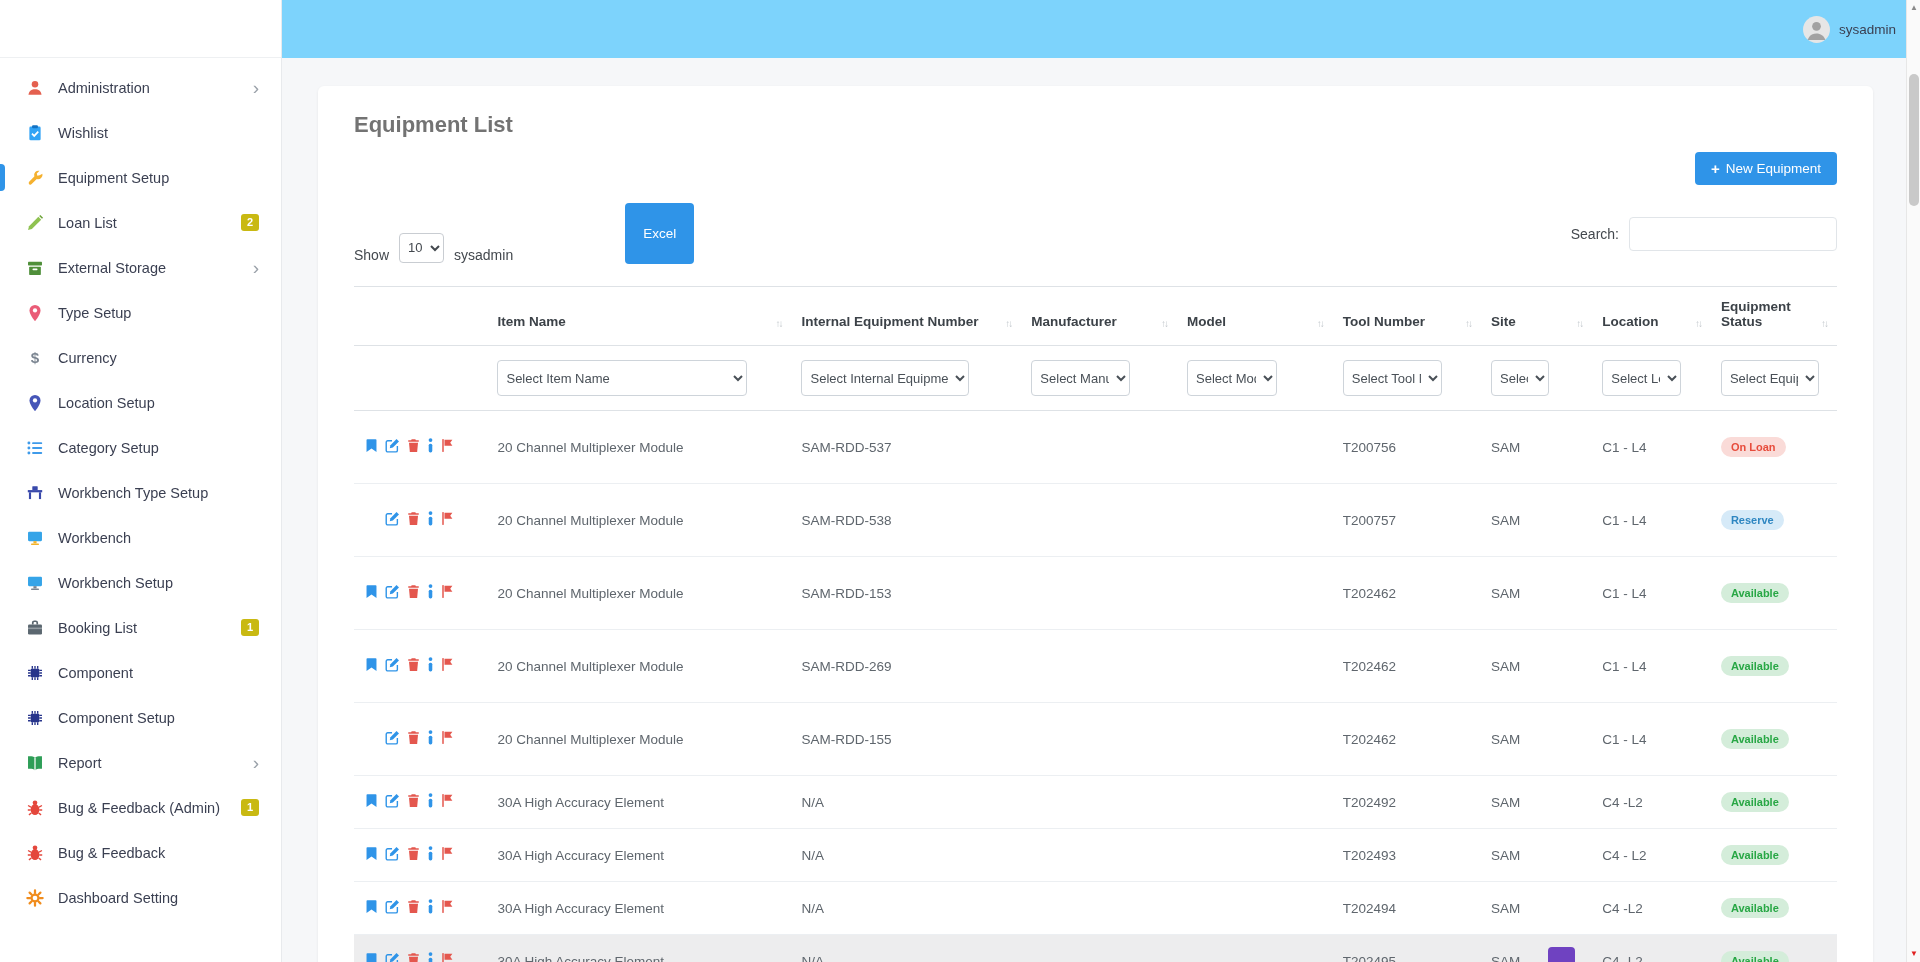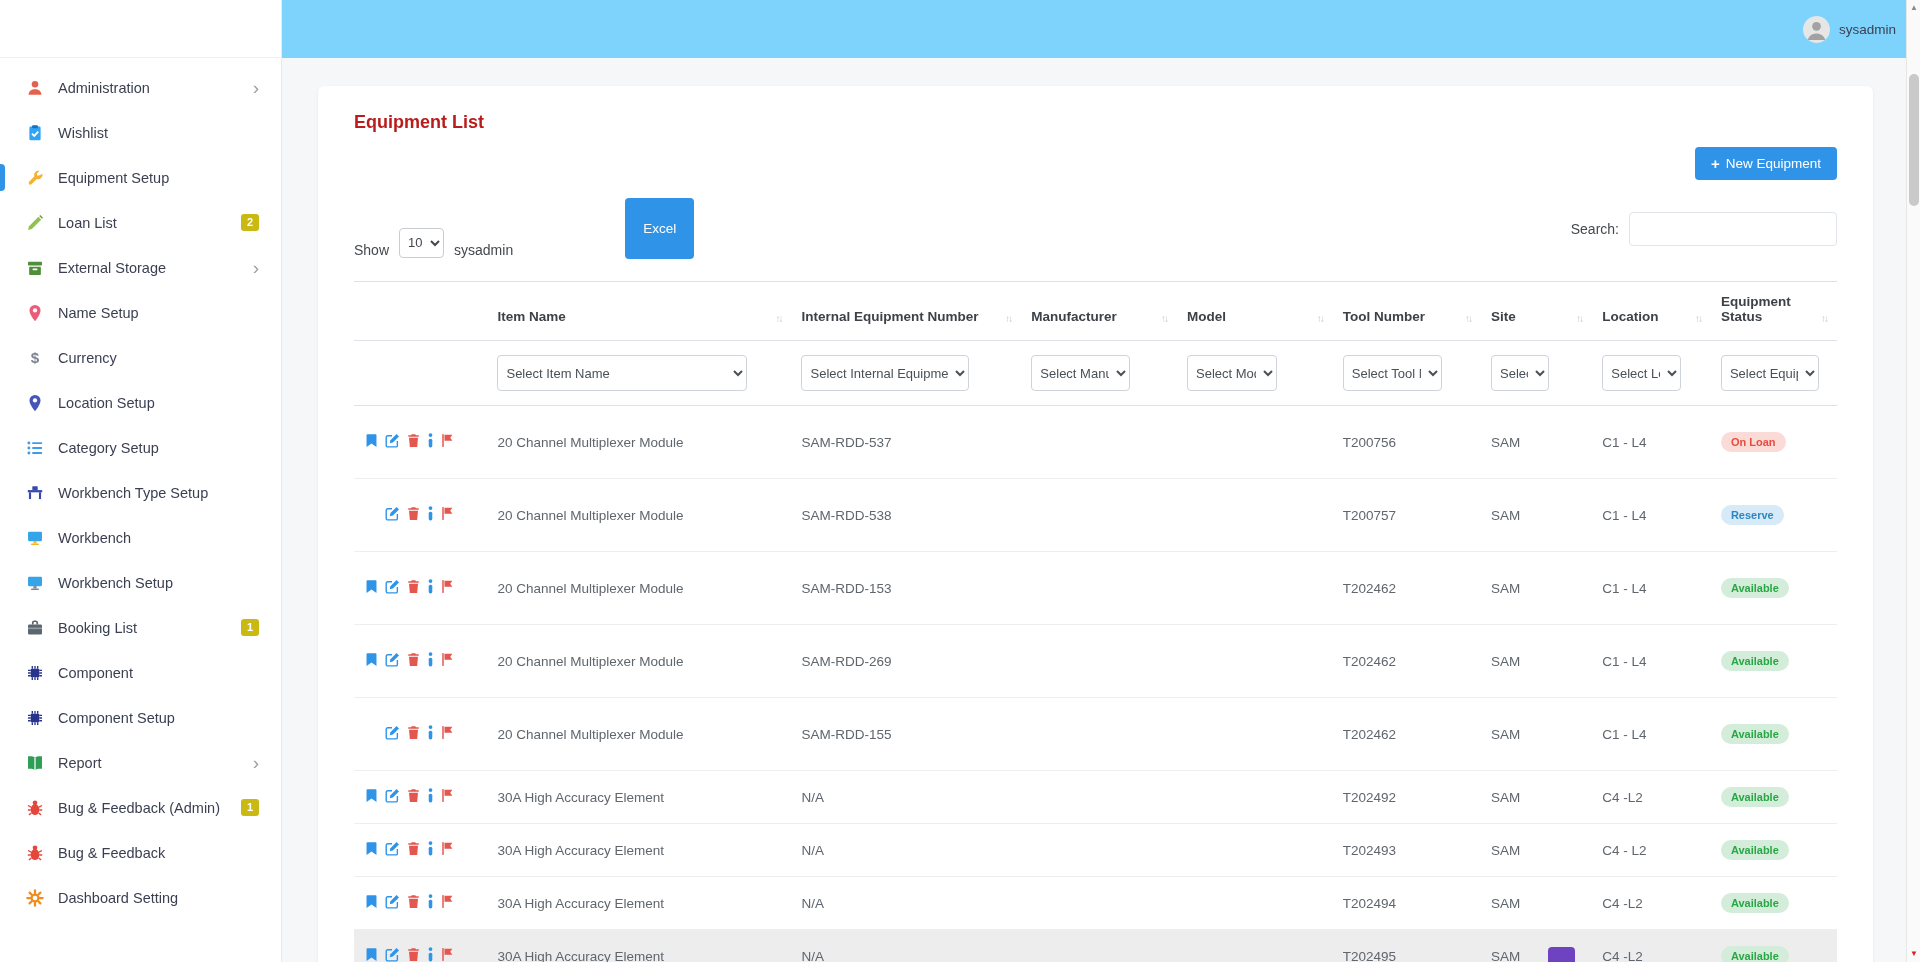--- a/index.html
+++ b/index.html
@@ -24,21 +24,21 @@
   .s-icon svg { width: 18px; height: 18px; }
   .s-label { white-space: nowrap; }
   .s-badge { margin-left: auto; background: #c9b912; color: #fff; font-size: 11px; font-weight: bold;
     border-radius: 3px; padding: 2px 6px; line-height: 1.2; }
   .s-chev { margin-left: auto; color: #9aa1a9; font-size: 19px; line-height: 1; }
 
   
   .main { position: absolute; left: 282px; top: 58px; right: 14px; bottom: 0; background: #f6f7f9; overflow: hidden; }
   .card { position: absolute; left: 36px; right: 33px; top: 28px; height: 1200px; background: #fff;
     border-radius: 6px; box-shadow: 0 1px 3px rgba(0,0,0,0.07); padding: 26px 36px; }
-  .page-title { font-size: 18px; font-weight: bold; color: #b91c1c; }
+  .page-title { font-size: 22px; font-weight: bold; color: #737373; }
   .btn-row { display: flex; justify-content: flex-end; margin-top: 14px; }
   .btn-primary { background: #2f94e8; color: #fff; border: none; border-radius: 4px; font-size: 13.5px;
     padding: 9px 16px; cursor: pointer; font-family: inherit; display: inline-flex; align-items: center; gap: 6px; }
   .plus { font-weight: bold; font-size: 15px; line-height: 1; }
   .controls { display: flex; align-items: center; margin-top: 18px; }
   .show-group { display: flex; align-items: flex-end; gap: 10px; font-size: 14px; color: #43484e; margin-top: 28px; }
   .show-group select { height: 30px; border: 1px solid #c9cdd2; border-radius: 4px; font-size: 13px;
     color: #43484e; padding: 0 4px; background: #fff; font-family: inherit; }
   .excel-btn { margin-left: 112px; padding: 23px 18px; }
   .search-group { margin-left: auto; display: flex; align-items: center; gap: 10px; font-size: 14px; color: #43484e; }
@@ -155,21 +155,21 @@
         <span class="s-label">External Storage</span>
         <span class="s-chev">›</span>
       </div>
       <div class="side-item">
         <span class="s-icon">
           <svg viewBox="0 0 16 16">
             <path d="M8 .8a4.9 4.9 0 0 1 4.9 4.9C12.9 9.5 8 15.2 8 15.2S3.1 9.5 3.1 5.7A4.9 4.9 0 0 1 8 .8z" fill="#ea5c77"></path>
             <circle cx="8" cy="5.7" r="1.9" fill="#fff"></circle>
           </svg>
         </span>
-        <span class="s-label">Name Setup</span>
+        <span class="s-label">Type Setup</span>
       </div>
       <div class="side-item">
         <span class="s-icon">
           <svg viewBox="0 0 16 16">
             <text x="8" y="12.6" text-anchor="middle" font-size="13.5" font-weight="bold" fill="#7b8591">$</text>
           </svg>
         </span>
         <span class="s-label">Currency</span>
       </div>
       <div class="side-item">

